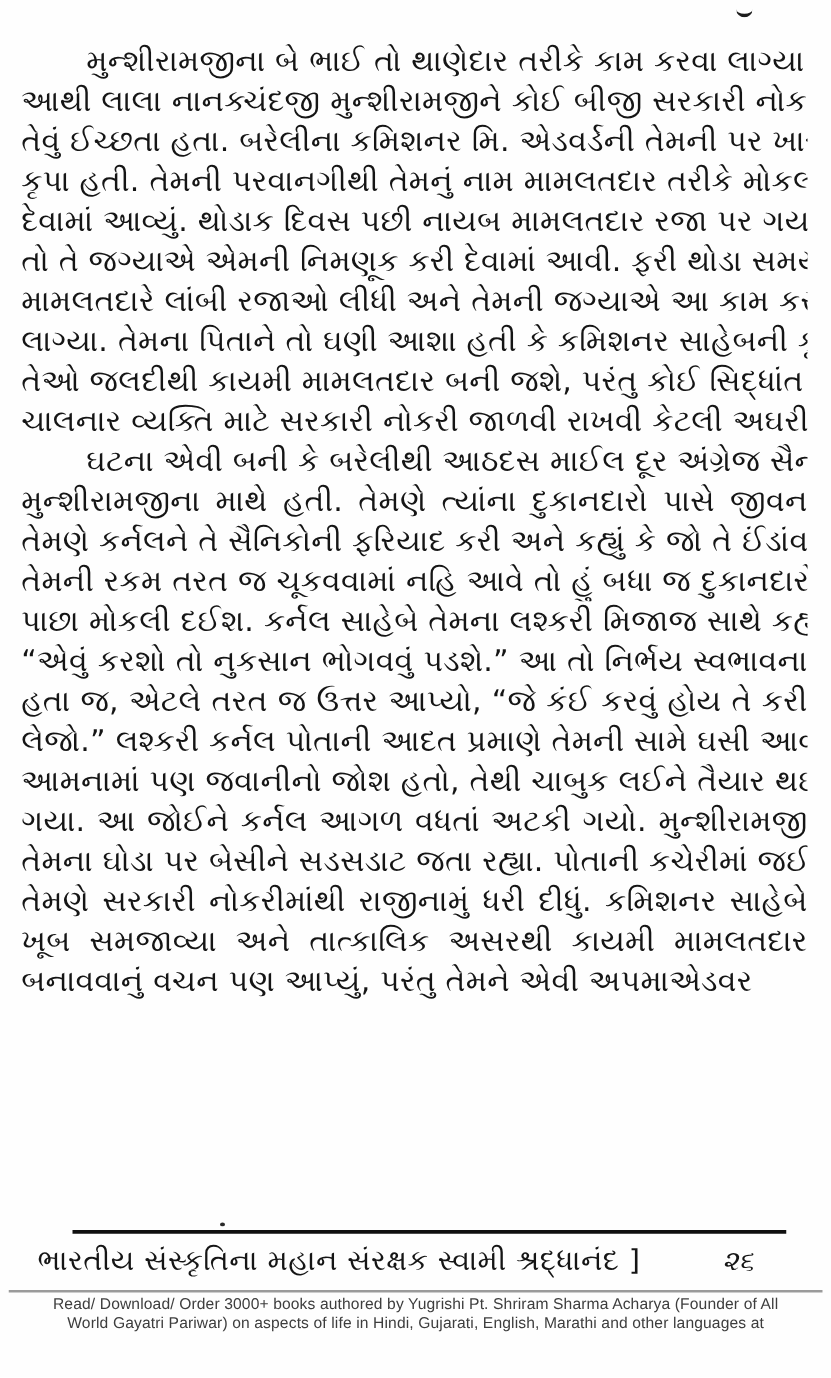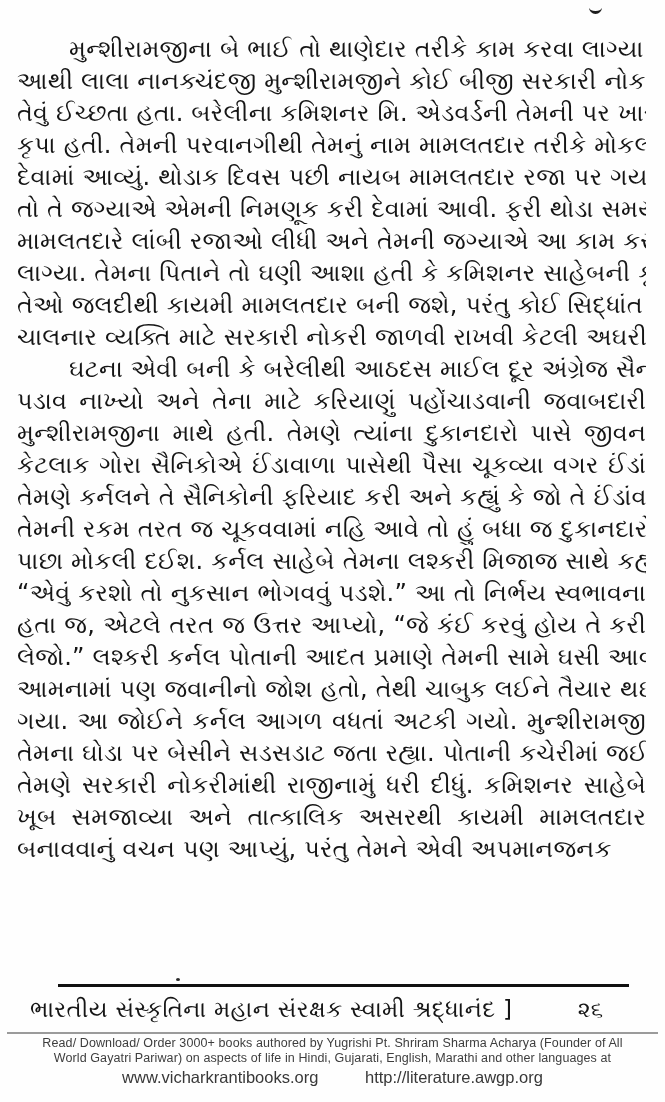--- a/index.html
+++ b/index.html
@@ -69,21 +69,21 @@
     left: 30px;
     right: 62px;
     display: flex;
     justify-content: space-between;
     align-items: baseline;
     font-size: 23px;
     line-height: 30px;
     gap: 34px;
   }
   .footer-line .book-title { letter-spacing: 0.3px; }
-  .footer-line .page-number { font-size: 22px; }
+  .footer-line .page-number { font-size: 22px; font-style: italic; }
   
   .pub-sep {
     position: absolute;
     top: 1032px;
     left: 7px;
     right: 7px;
     height: 2px;
     background: #9b9b9b;
   }
   .pub-note {
@@ -123,50 +123,44 @@
         <div class="line">કૃપા હતી. તેમની પરવાનગીથી તેમનું નામ મામલતદાર તરીકે મોકલી</div>
         <div class="line">દેવામાં આવ્યું. થોડાક  દિવસ પછી નાયબ મામલતદાર રજા પર ગયા,</div>
         <div class="line">તો તે જગ્યાએ એમની નિમણૂક કરી દેવામાં આવી. ફરી થોડા સમય પછી</div>
         <div class="line">મામલતદારે લાંબી રજાઓ લીધી અને તેમની જગ્યાએ આ કામ કરવા</div>
         <div class="line">લાગ્યા. તેમના પિતાને તો ઘણી આશા હતી કે કમિશનર સાહેબની કૃપાથી</div>
         <div class="line">તેઓ જલદીથી કાયમી મામલતદાર બની જશે, પરંતુ કોઈ સિદ્ધાંત પર</div>
         <div class="line">ચાલનાર વ્યક્તિ માટે સરકારી નોકરી જાળવી રાખવી કેટલી અઘરી હોય</div>
       </div>
       <div class="para">
         <div class="line first">ઘટના એવી બની કે બરેલીથી આઠદસ માઈલ દૂર અંગ્રેજ સૈન્યએ</div>
-        <div class="line">પડાવ નાખ્યો અને તેના માટે કરિયાણું પહોંચાડવાની જવાબદારી</div>
         <div class="line">મુન્શીરામજીના માથે હતી. તેમણે ત્યાંના દુકાનદારો પાસે જીવન</div>
-        <div class="line">કેટલાક ગોરા સૈનિકોએ ઈંડાવાળા પાસેથી પૈસા ચૂકવ્યા વગર ઈંડાં</div>
         <div class="line">તેમણે કર્નલને તે સૈનિકોની ફરિયાદ કરી અને કહ્યું કે જો તે ઈંડાંવાળાને</div>
         <div class="line">તેમની રકમ તરત જ ચૂકવવામાં નહિ આવે તો હું બધા જ દુકાનદારોને</div>
         <div class="line">પાછા મોકલી દઈશ. કર્નલ સાહેબે તેમના લશ્કરી મિજાજ સાથે કહ્યું,</div>
         <div class="line">“એવું કરશો તો નુકસાન ભોગવવું પડશે.” આ તો નિર્ભય સ્વભાવના</div>
         <div class="line">હતા જ, એટલે તરત જ ઉત્તર આપ્યો, “જે કંઈ કરવું હોય તે કરી</div>
         <div class="line">લેજો.” લશ્કરી કર્નલ પોતાની આદત પ્રમાણે તેમની સામે ઘસી આવ્યો.</div>
         <div class="line">આમનામાં પણ જવાનીનો જોશ હતો, તેથી ચાબુક લઈને તૈયાર થઈ</div>
         <div class="line">ગયા. આ જોઈને કર્નલ આગળ વધતાં અટકી ગયો. મુન્શીરામજી</div>
         <div class="line">તેમના ઘોડા પર બેસીને સડસડાટ જતા રહ્યા. પોતાની કચેરીમાં જઈને</div>
         <div class="line">તેમણે સરકારી નોકરીમાંથી રાજીનામું ધરી દીધું. કમિશનર સાહેબે</div>
         <div class="line">ખૂબ સમજાવ્યા અને તાત્કાલિક અસરથી કાયમી મામલતદાર</div>
-        <div class="line last">બનાવવાનું વચન પણ આપ્યું, પરંતુ તેમને એવી અપમાનજનક</div>
+        <div class="line last">બનાવવાનું વચન પણ આપ્યું, પરંતુ તેમને એવી અપમાએડવર</div>
       </div>
     </main>
 
   <div class="footer-rule"></div>
   <span class="ink-dot"></span>
 
   <div class="footer-line">
     <span class="book-title">ભારતીય સંસ્કૃતિના મહાન સંરક્ષક સ્વામી શ્રદ્ધાનંદ ]</span>
     <span class="page-number">૨૬</span>
   </div>
 
   <div class="pub-sep"></div>
 
   <div class="pub-note">
     <div class="note-line">Read/ Download/ Order 3000+ books authored by Yugrishi Pt. Shriram Sharma Acharya (Founder of All</div>
     <div class="note-line">World Gayatri Pariwar) on aspects of life in Hindi, Gujarati, English, Marathi and other languages at</div>
-    <div class="urls">
-      <span class="url-left">www.vicharkrantibooks.org</span>
-      <span class="url-right">http://literature.awgp.org</span>
-    </div>
   </div>
 
 </div>
 
 </body></html>

